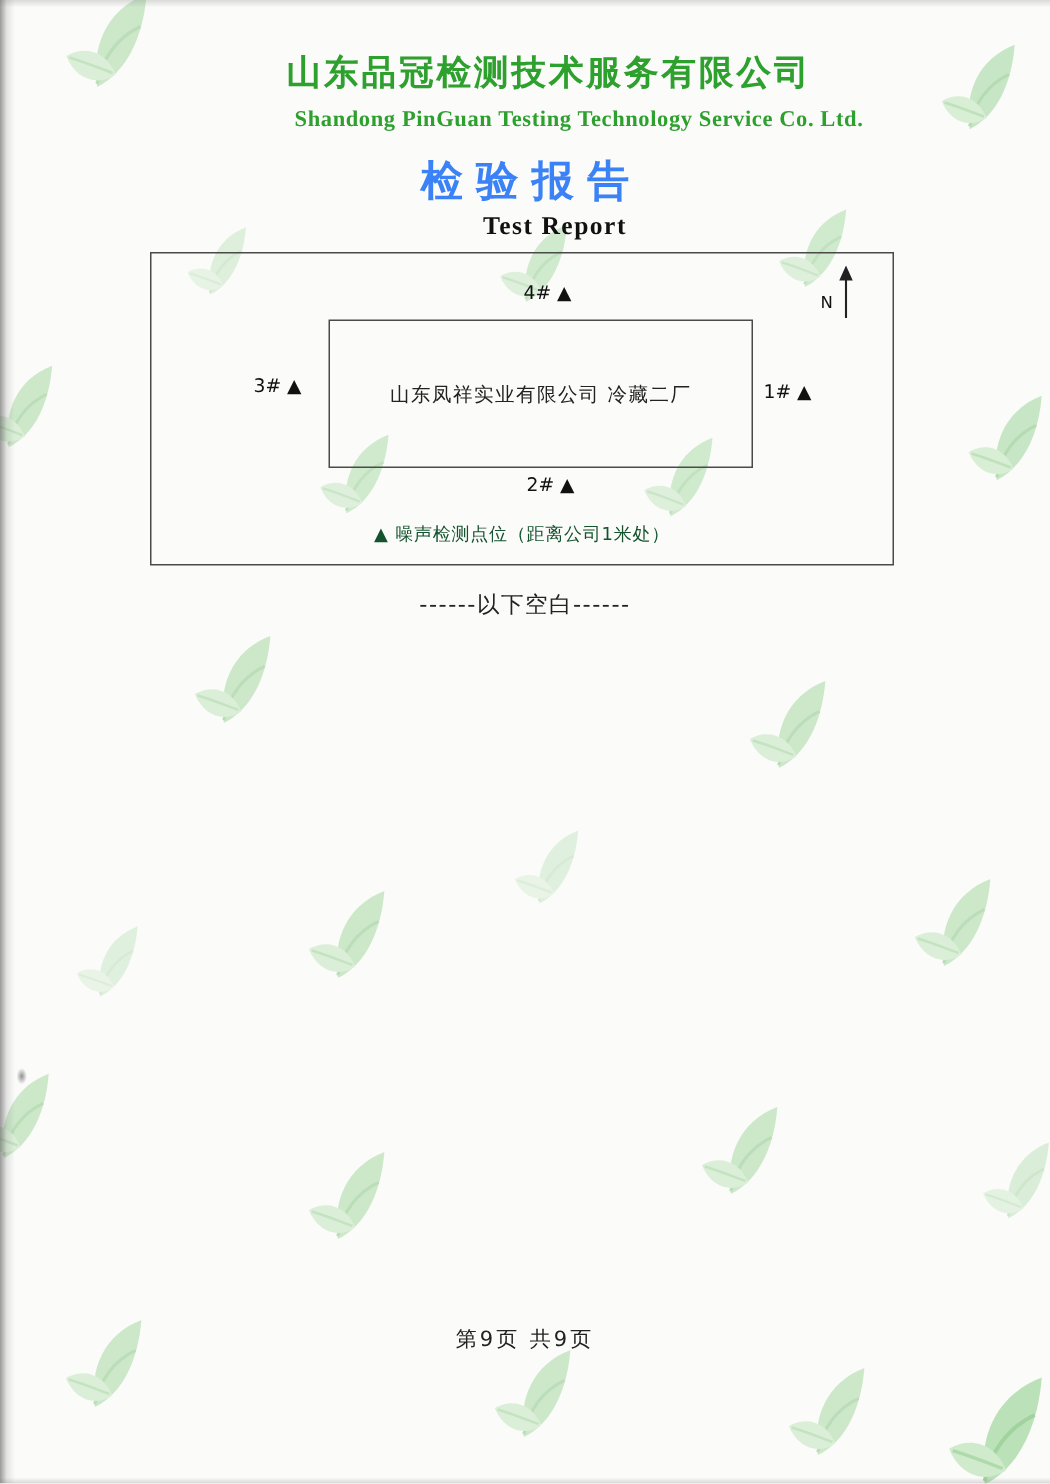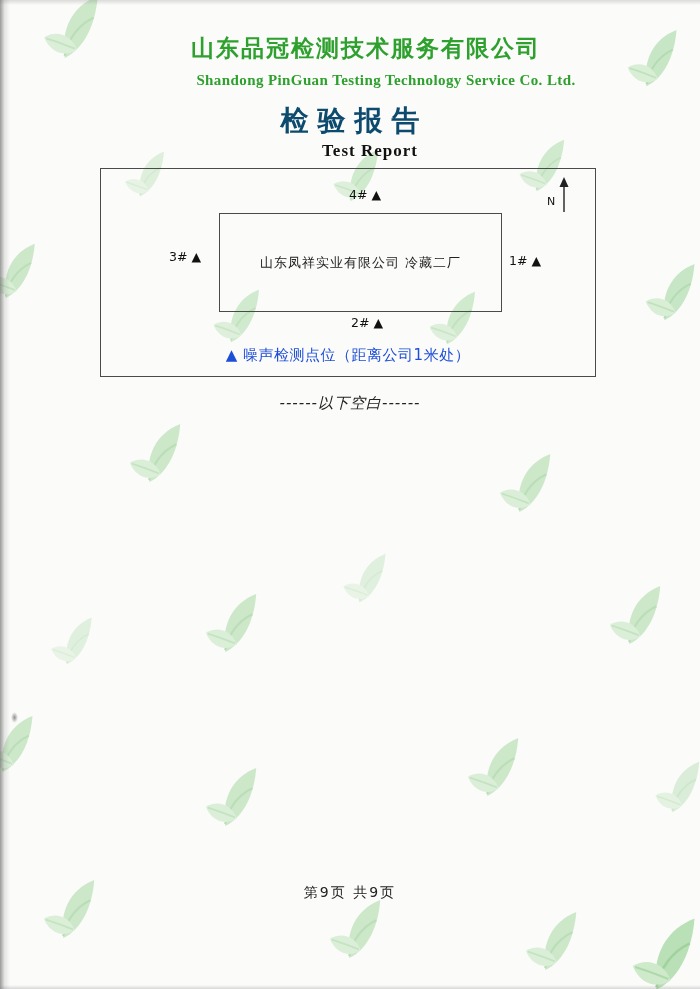--- a/index.html
+++ b/index.html
@@ -23,40 +23,40 @@
     background:radial-gradient(ellipse at center,rgba(60,60,60,.55),rgba(0,0,0,0) 70%);}
   
   .wm-layer{position:absolute;inset:0;z-index:0;}
   .wm{position:absolute;pointer-events:none;}
   
   .content{position:absolute;inset:0;z-index:2;}
   .center-line{position:absolute;left:0;width:100%;text-align:center;}
   .company-cn{top:33px;font-size:23px;font-weight:bold;letter-spacing:2px;padding-left:16px;}
   .company-en{top:72px;font-family:"Liberation Serif","DejaVu Serif",serif;
     font-weight:bold;font-size:15px;letter-spacing:.4px;margin-left:36px;}
-  .title-cn{top:102px;font-size:28px;font-weight:bold;color:#0c4a6e;
+  .title-cn{top:102px;font-size:28px;font-weight:bold;color:#3b82f6;
     letter-spacing:9px;text-indent:9px;}
   .title-en{top:141px;font-family:Liberation Serif, serif;
     font-weight:bold;font-size:17px;color:#111;letter-spacing:1px;margin-left:20px;}
   
   .site-boundary{position:absolute;left:100px;top:168px;width:494px;height:207px;
     border:1px solid #4a4a4a;}
   .facility-building{position:absolute;left:118px;top:44px;width:281px;height:97px;
     border:1px solid #4a4a4a;display:flex;align-items:center;justify-content:center;}
   .facility-label{font-size:13px;letter-spacing:1px;color:#222;}
   .point{position:absolute;font-size:12.5px;color:#111;white-space:nowrap;}
   .pt-top{left:248px;top:18px;}
   .pt-left{left:68px;top:80px;}
   .pt-right{left:408px;top:84px;}
   .pt-bottom{left:250px;top:146px;}
   .north{position:absolute;left:446px;top:8px;display:flex;align-items:flex-end;gap:3px;}
   .north-label{font-size:11px;line-height:11px;color:#111;padding-bottom:6px;}
   .legend-line{position:absolute;left:0;bottom:11px;width:100%;text-align:center;
-    font-size:15px;color:#1d4ed8;letter-spacing:.5px;}
-  .blank-note{top:394px;font-size:15px;color:#222;letter-spacing:1px;font-style:italic;}
+    font-size:12px;color:#14532d;letter-spacing:.5px;}
+  .blank-note{top:394px;font-size:15px;color:#222;letter-spacing:1px;}
   .page-footer{top:884px;font-size:14px;color:#222;letter-spacing:2px;}
 </style>
 </head>
 <body>
 
 <svg width="0" height="0" style="position:absolute" aria-hidden="true">
   <defs>
     <g id="pg-leaf">
       <path d="M24 62 C20 36 30 12 56 2 C54 28 44 52 24 62 Z" fill="#9ed69a"></path>
       <path d="M24 60 C27 44 37 30 52 23" stroke="#7cc278" stroke-width="2.2" fill="none"></path>

